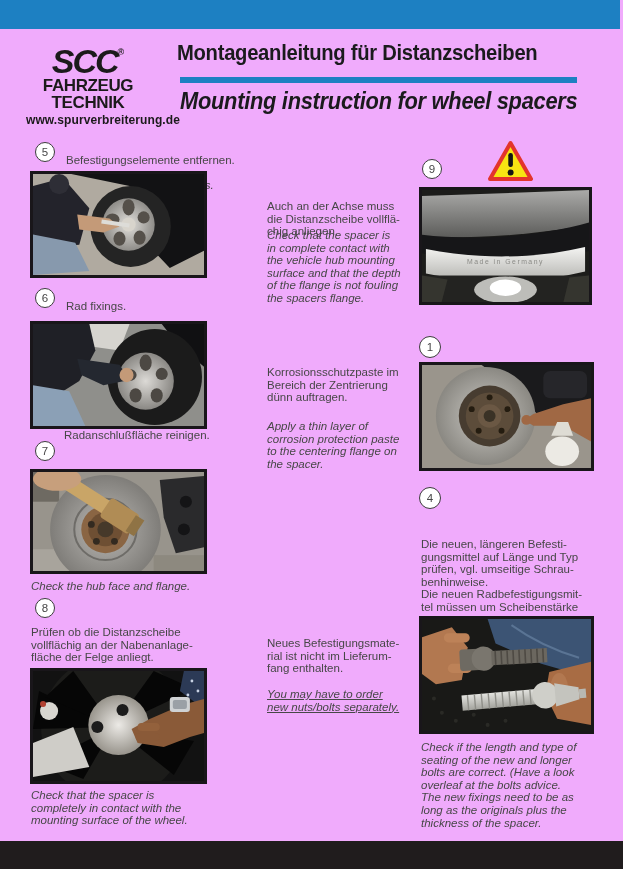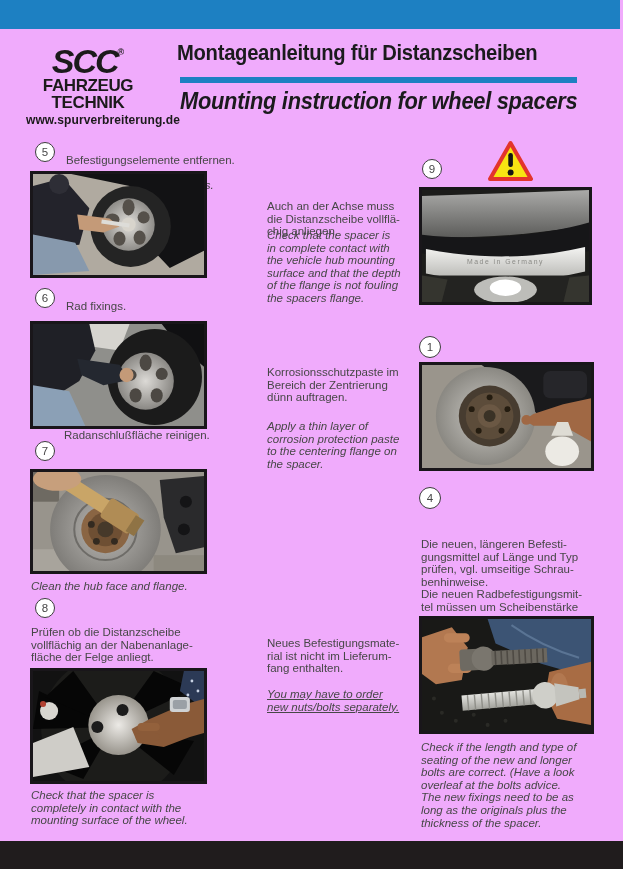--- a/index.html
+++ b/index.html
@@ -141,21 +141,21 @@
       <circle cx="152" cy="30" r="6" fill="#141416"></circle>
         <circle cx="150" cy="58" r="6" fill="#141416"></circle>
       <g transform="rotate(33 60 28)">
         <rect x="4" y="20" width="84" height="15" rx="7" fill="#c9a567"></rect>
         <rect x="74" y="16" width="34" height="23" rx="4" fill="#b08c55"></rect>
         <rect x="104" y="18" width="10" height="19" fill="#8f7345"></rect>
       </g>
       <ellipse cx="24" cy="7" rx="24" ry="12" fill="#c79f7c"></ellipse>
     </svg>
   </div>
-  <div class="abs txt it" style="left:31px;top:580px;">Clean the hub face and flange.</div>
+  <div class="abs txt it" style="left:31px;top:580px;">Check the hub face and flange.</div>
 
   <div class="abs stepnum" style="left:35px;top:598px;">8</div>
   <div class="abs txt" style="left:31px;top:626px;">Prüfen ob die Distanzscheibe
 vollflächig an der Nabenanlage-
 fläche der Felge anliegt.</div>
   <div class="abs photo" style="left:30px;top:668px;width:177px;height:116px;">
     <svg viewBox="0 0 170 110" preserveAspectRatio="none">
       <rect width="170" height="110" fill="#121212"></rect>
       <circle cx="80" cy="56" r="72" fill="#1c1c1a"></circle>
       <g fill="#060606">

